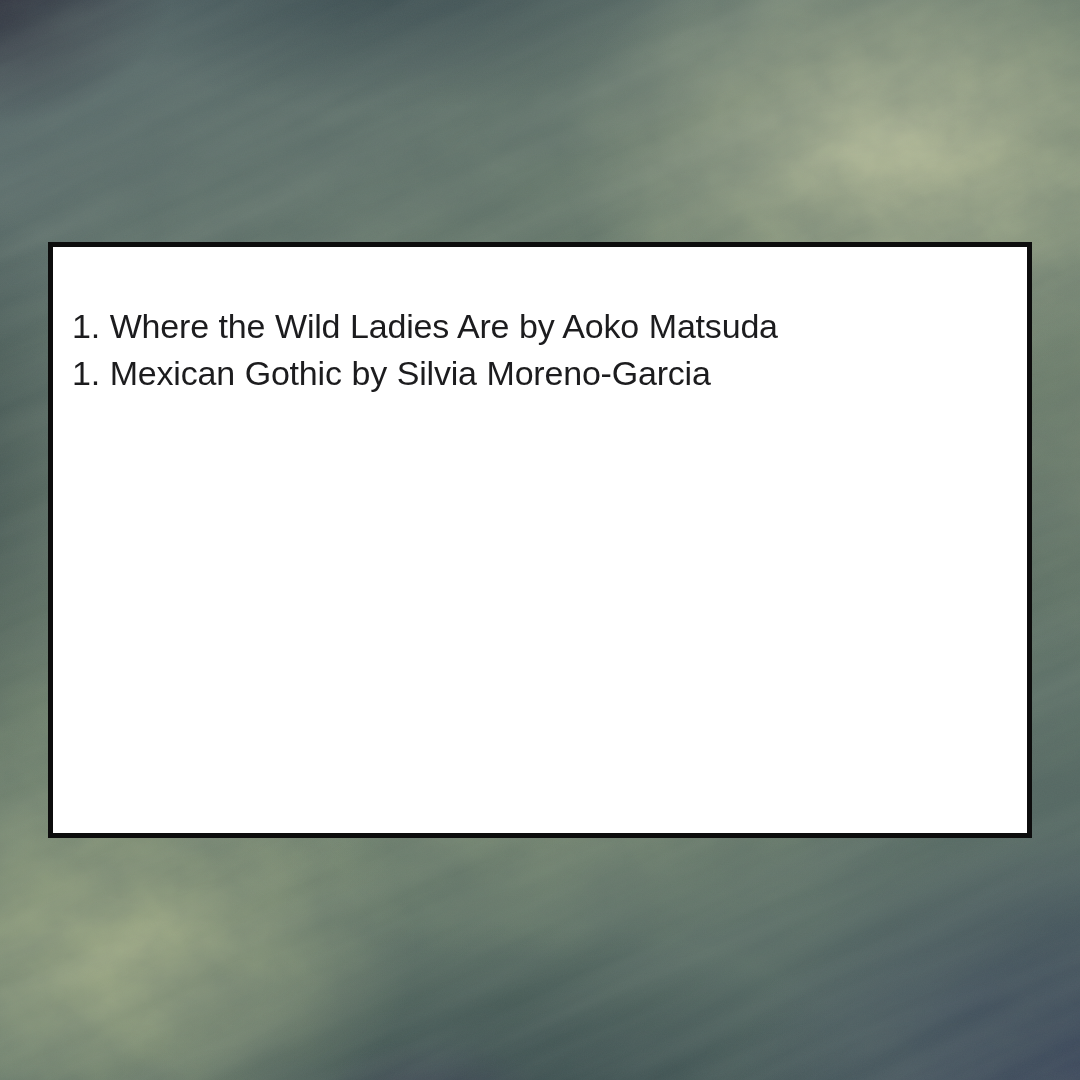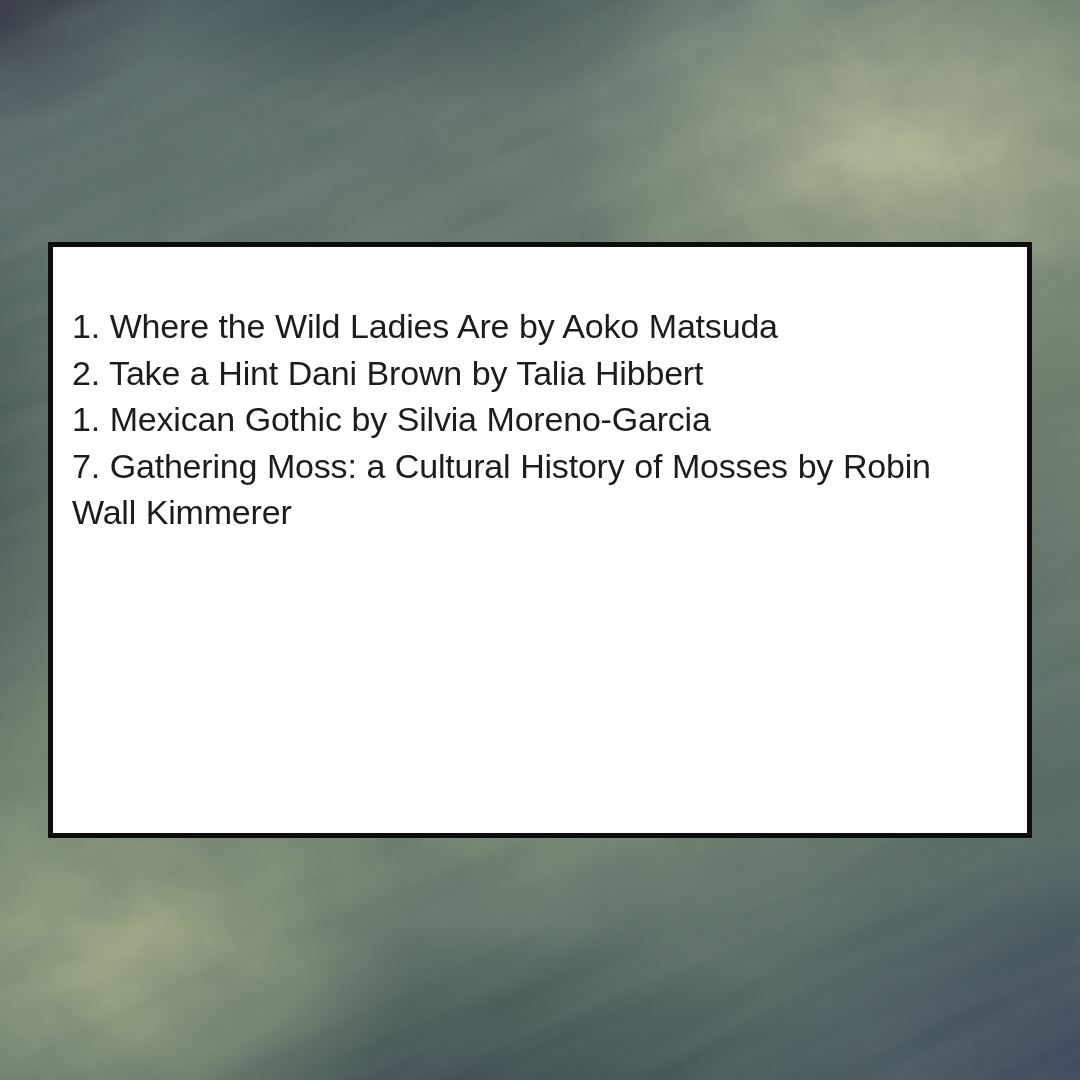--- a/index.html
+++ b/index.html
@@ -80,19 +80,17 @@
       </filter>
     </defs>
     <rect width="1080" height="1080" filter="url(#mottle)" opacity="0.5"></rect>
     <rect x="-420" y="-420" width="1920" height="1920" transform="rotate(-24 540 540)" filter="url(#streaks)" opacity="0.16"></rect>
     <rect width="1080" height="1080" filter="url(#grain)" opacity="0.08"></rect>
   </svg>
 
   <div class="card">
     <div class="book-list">
       <p class="book-line">1. Where the Wild Ladies Are by Aoko Matsuda</p>
-      <p class="book-line">2. Take a Hint Dani Brown by Talia Hibbert</p>
       <p class="book-line">1. Mexican Gothic by Silvia Moreno-Garcia</p>
-      <p class="book-line">7. Gathering Moss: a Cultural History of Mosses by Robin Wall Kimmerer</p>
     </div>
   </div>
 
 </div>
 
 </body></html>

